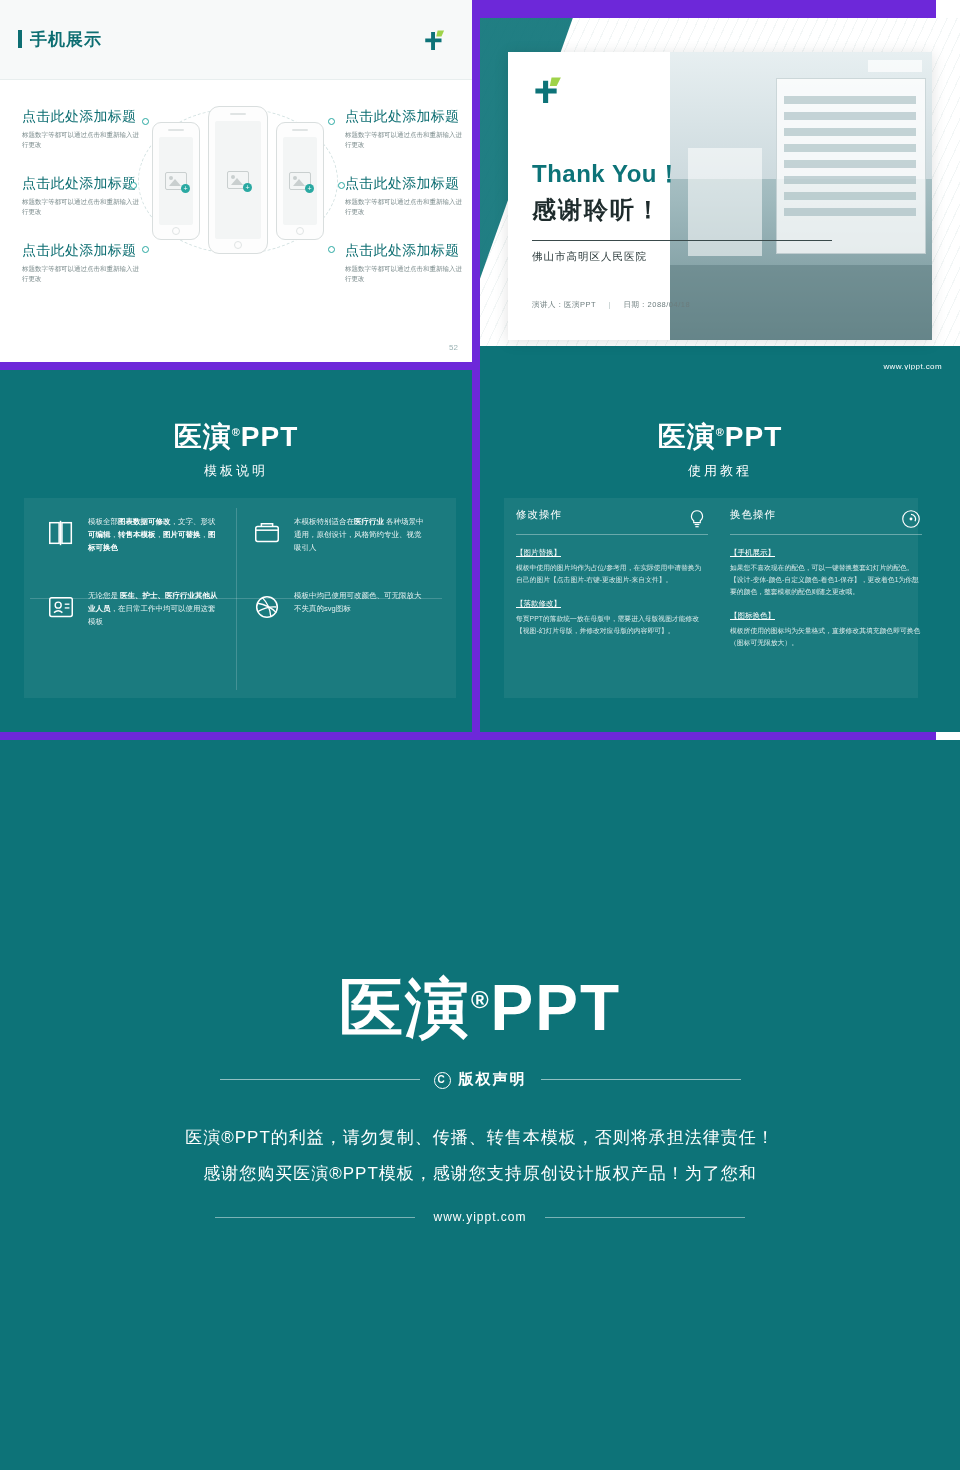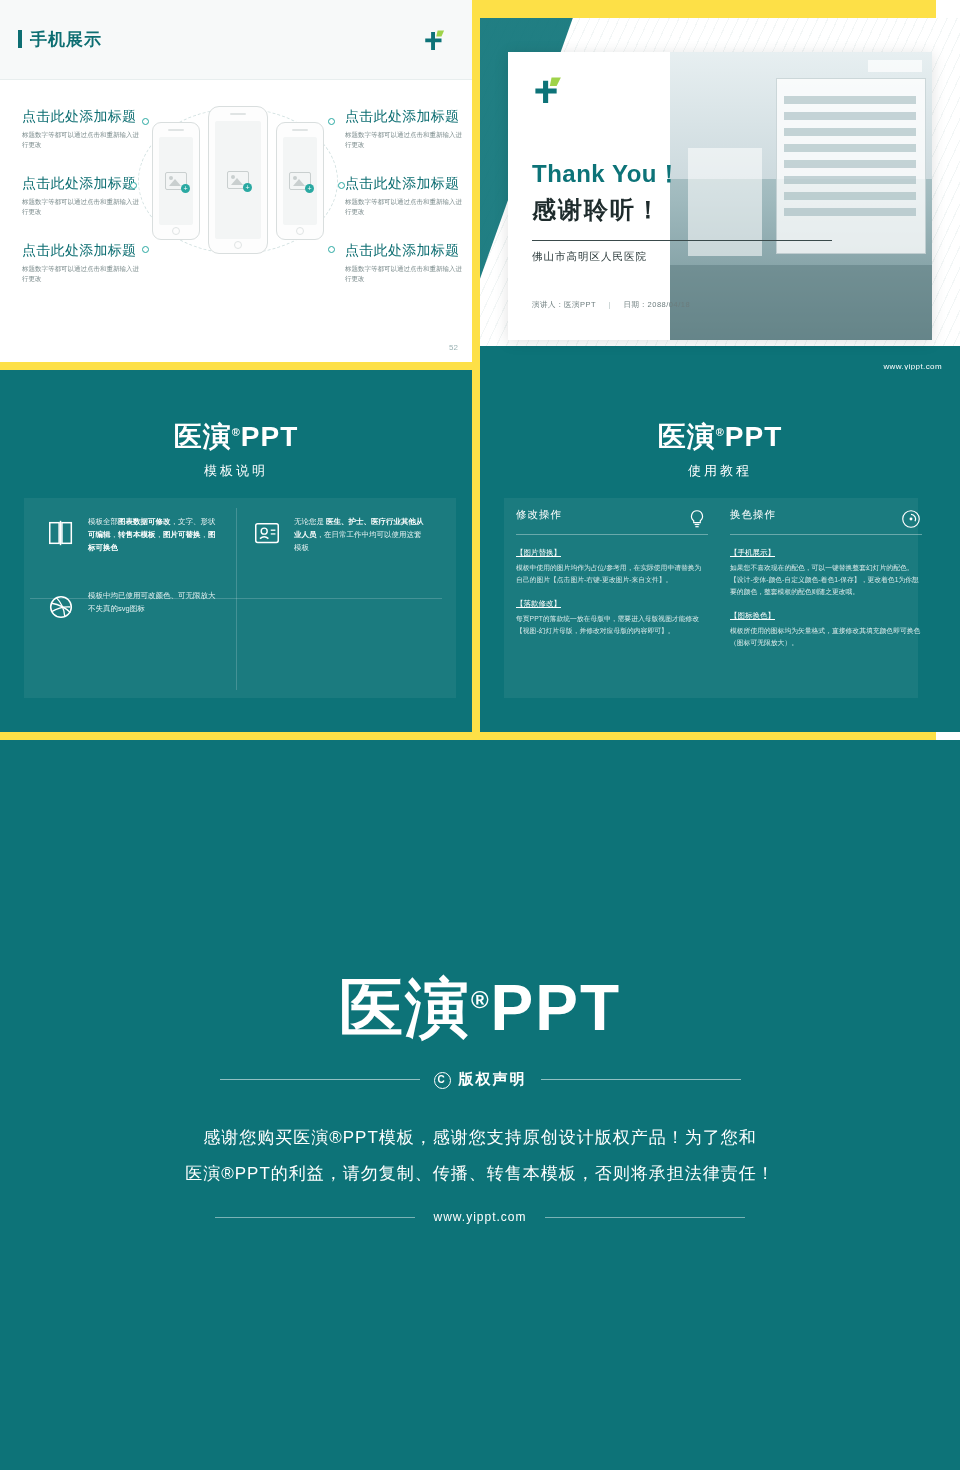--- a/index.html
+++ b/index.html
@@ -2,21 +2,21 @@
 <html><head>
 <meta charset="utf-8">
 <style>
   * { box-sizing: border-box; margin: 0; padding: 0; }
   body {
     width: 960px; height: 1470px;
     background: #ffffff;
     font-family: "Liberation Sans", sans-serif;
     overflow: hidden;
   }
-  .page { position: relative; width: 936px; height: 1470px; background: #fde047; }
+  .page { position: relative; width: 936px; height: 1470px; background: #6d28d9; }
 
   
   .slide { position: absolute; overflow: hidden; }
 
   
   #slide-phone { left: 0; top: 0; width: 472px; height: 362px; background: #ffffff; }
   #slide-phone .s-header {
     position: absolute; left: 0; top: 0; width: 472px; height: 80px;
     background: #f7f9f9; border-bottom: 1px solid #e8eeee;
   }
@@ -269,20 +269,30 @@
               <rect x="4" y="5" width="10" height="22" fill="none" stroke="#fff" stroke-width="1.6"></rect>
               <rect x="17" y="5" width="10" height="22" fill="none" stroke="#fff" stroke-width="1.6"></rect>
               <line x1="15.5" y1="3" x2="15.5" y2="29" stroke="#fff" stroke-width="1.6"></line>
             </svg>
         </div>
         <div class="tx">模板全部<b>图表数据可修改</b>，文字、形状<b>可编辑</b>，<b>转售本模板</b>，<b>图片可替换</b>，<b>图标可换色</b></div>
       </div>
       <div class="cell">
         <div class="ic">
           <svg width="30" height="30" viewBox="0 0 32 32">
+              <rect x="4" y="9" width="24" height="16" rx="2" fill="none" stroke="#fff" stroke-width="1.6"></rect>
+              <path d="M4 13 H28" stroke="#fff" stroke-width="1.6"></path>
+              <path d="M10 9 V6 H22 V9" fill="none" stroke="#fff" stroke-width="1.6"></path>
+            </svg>
+        </div>
+        <div class="tx">本模板特别适合在<b>医疗行业</b> 各种场景中通用，原创设计，风格简约专业、视觉吸引人</div>
+      </div>
+      <div class="cell">
+        <div class="ic">
+          <svg width="30" height="30" viewBox="0 0 32 32">
               <rect x="4" y="6" width="24" height="20" rx="2" fill="none" stroke="#fff" stroke-width="1.6"></rect>
               <circle cx="13" cy="14" r="3.2" fill="none" stroke="#fff" stroke-width="1.5"></circle>
               <path d="M8.5 22 q4.5-4 9 0" fill="none" stroke="#fff" stroke-width="1.5"></path>
               <line x1="20" y1="13" x2="25" y2="13" stroke="#fff" stroke-width="1.4"></line>
               <line x1="20" y1="17" x2="25" y2="17" stroke="#fff" stroke-width="1.4"></line>
             </svg>
         </div>
         <div class="tx">无论您是 <b>医生、护士、医疗行业其他从业人员</b>，在日常工作中均可以使用这套模板</div>
       </div>
       <div class="cell">
@@ -359,22 +369,22 @@
 
     <div class="cp-declrow">
       <div class="ln"></div>
       <div class="cp-decl">
         <span class="cp-c">C</span><span>版权声明</span>
       </div>
       <div class="ln"></div>
     </div>
 
     <div class="cp-body">
+      <div>医演®PPT的利益，请勿复制、传播、转售本模板，否则将承担法律责任！</div>
       <div>感谢您购买医演®PPT模板，感谢您支持原创设计版权产品！为了您和</div>
-      <div>医演®PPT的利益，请勿复制、传播、转售本模板，否则将承担法律责任！</div>
     </div>
 
     <div class="cp-footrow">
       <div class="ln"></div>
       <div class="cp-url">www.yippt.com</div>
       <div class="ln"></div>
     </div>
   </div>
 
 </div>

